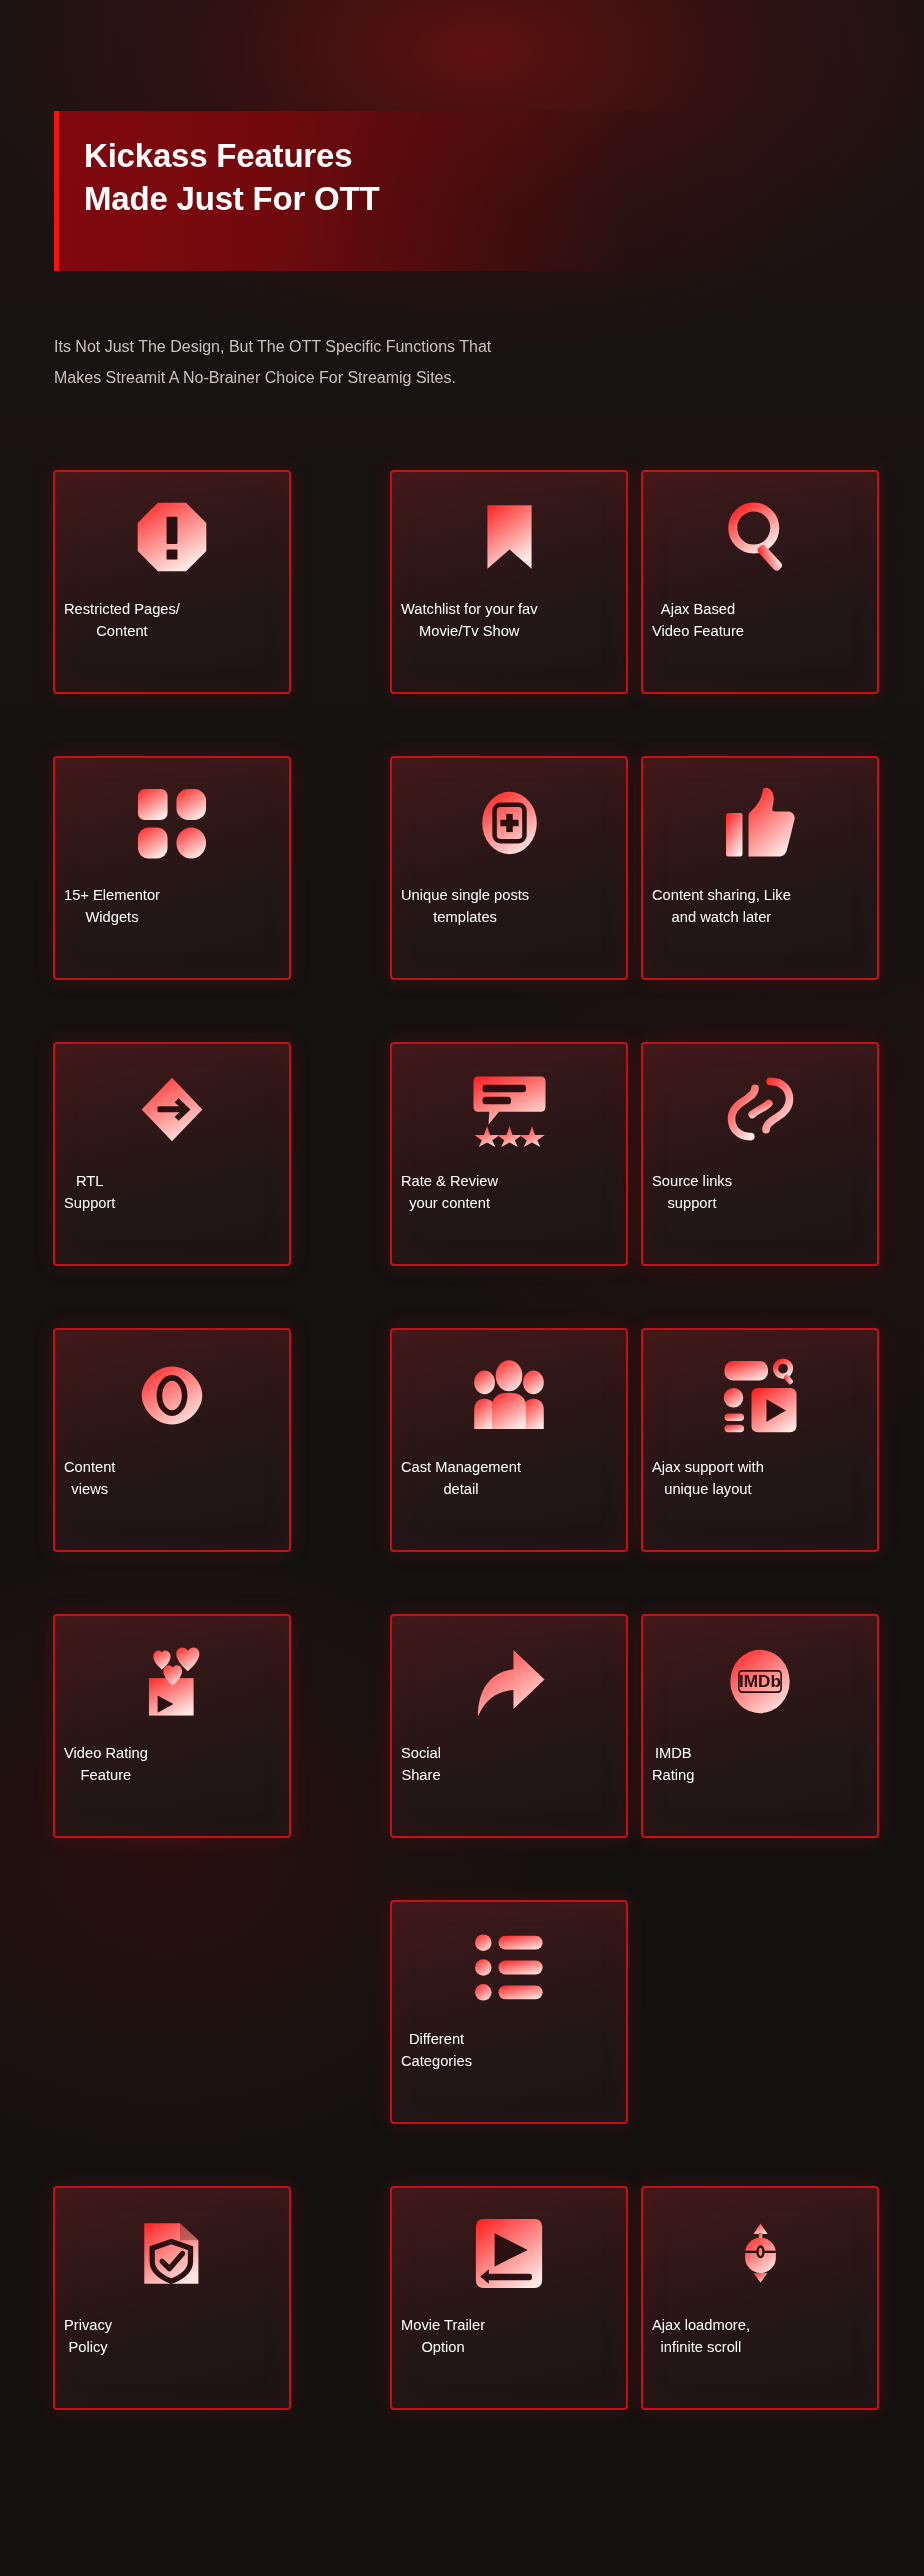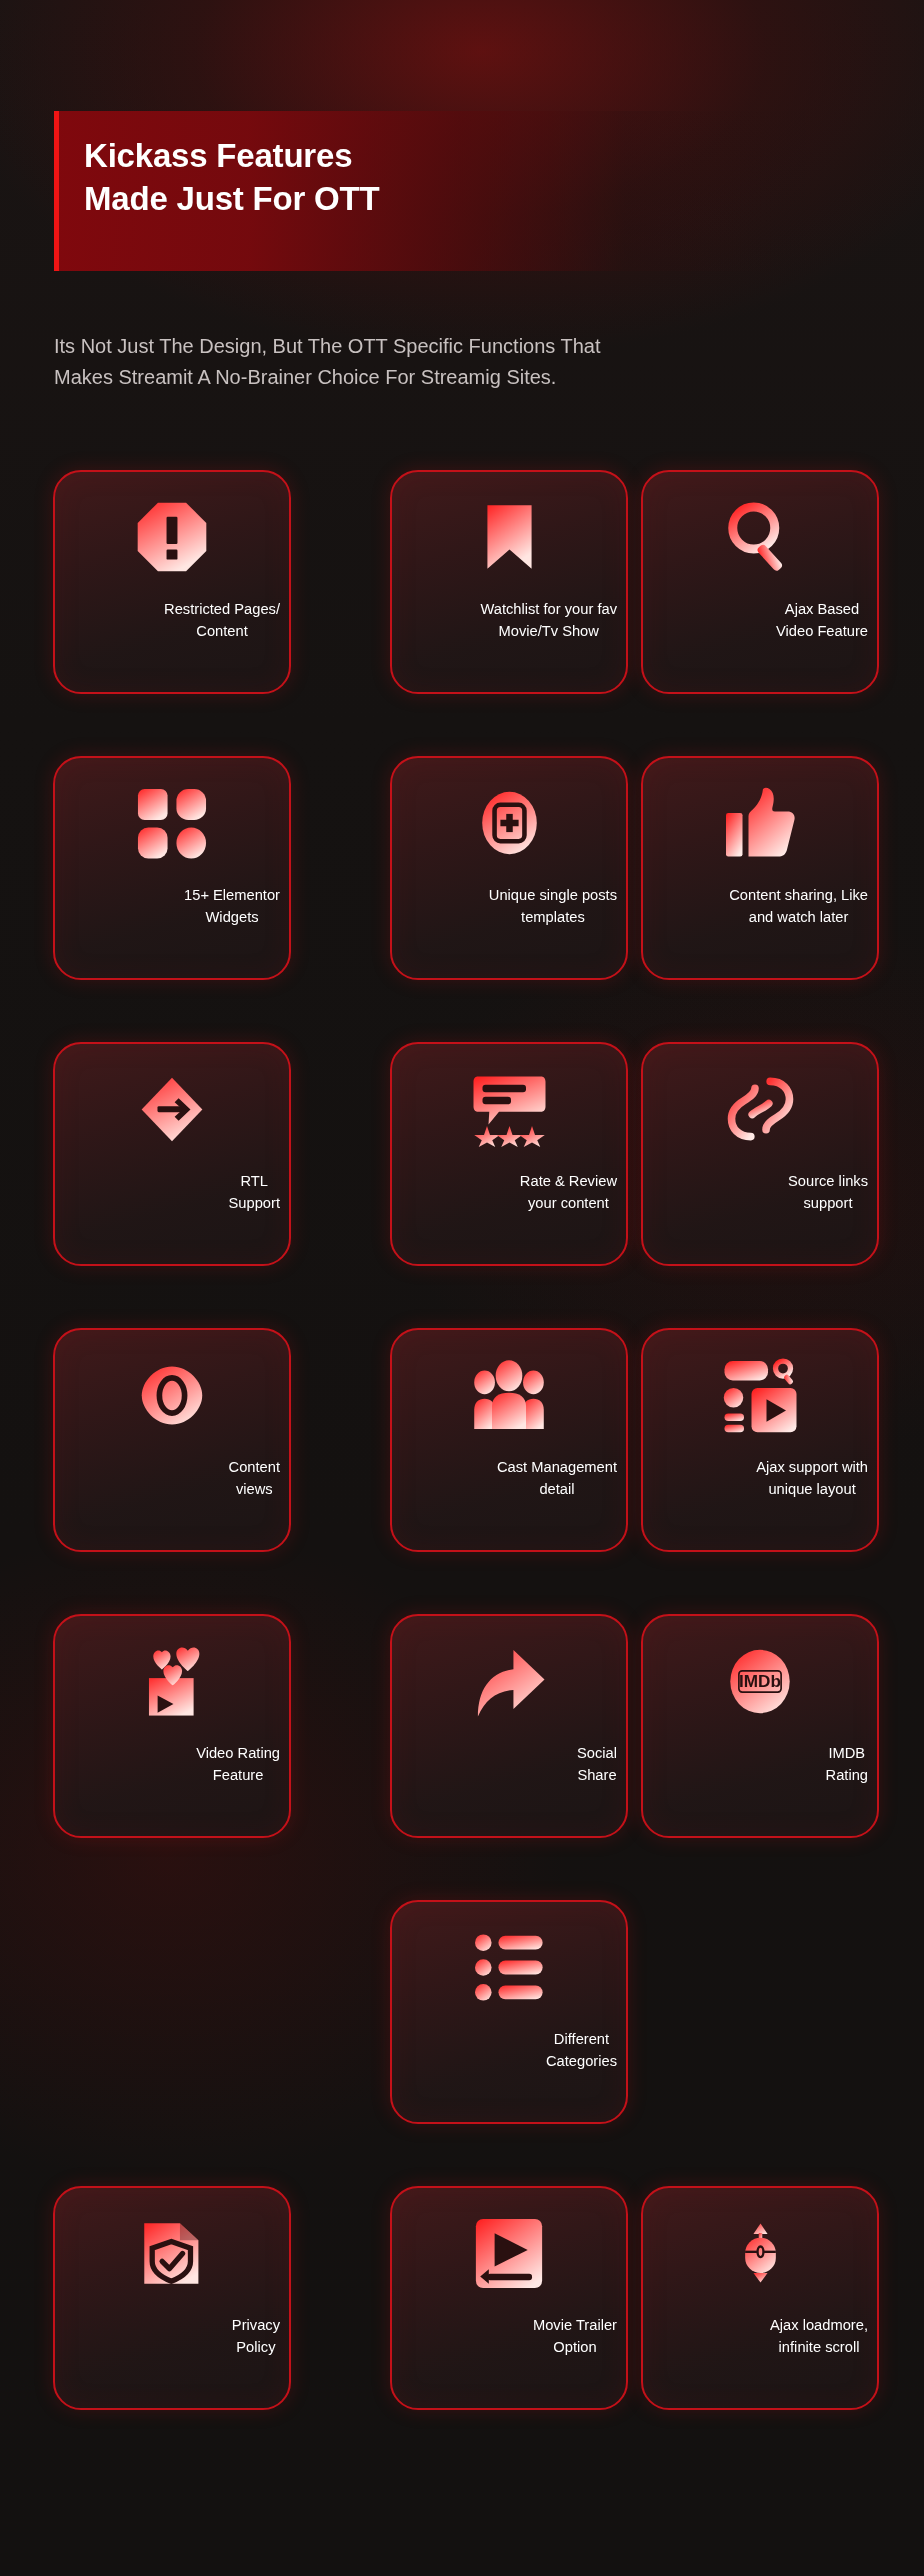--- a/index.html
+++ b/index.html
@@ -46,42 +46,42 @@
     letter-spacing:-0.2px;
     white-space:pre-line;
     margin-top:6px;
   }
 
   .subtitle {
     position:absolute;
     left:54px; top:331px;
     width:797px;
     color:#c8c1c0;
-    font-size:20px;
+    font-size:16px;
     line-height:31px;
     white-space:pre-line;
   }
 
   
   .grid {
     position:absolute;
     left:53px; top:470px;
     width:826px;
   }
   .row { position:relative; height:286px; }
   .card {
     position:absolute;
     width:238px; height:224px;
     border:2.3px solid #c41119;
-    border-radius:28px;
+    border-radius:4px;
     background:linear-gradient(165deg, rgba(67,26,27,0.95) 0%, rgba(48,23,24,0.93) 38%, rgba(33,22,22,0.92) 70%, rgba(28,21,21,0.92) 100%);
     box-shadow:0 0 19.5px rgba(196,17,25,0.22), inset 0 0 25.6px rgba(120,20,22,0.16);
     display:flex;
     flex-direction:column;
-    align-items:flex-end;
+    align-items:flex-start;
   }
   .card.c0 { left:0px; }
   .card.c1 { left:293px;margin-left:44px; }
   .card.c2 { left:588px; }
 
   .icon-wrap {
     height:126px;
     width:100%;
     display:flex;
     align-items:center;

